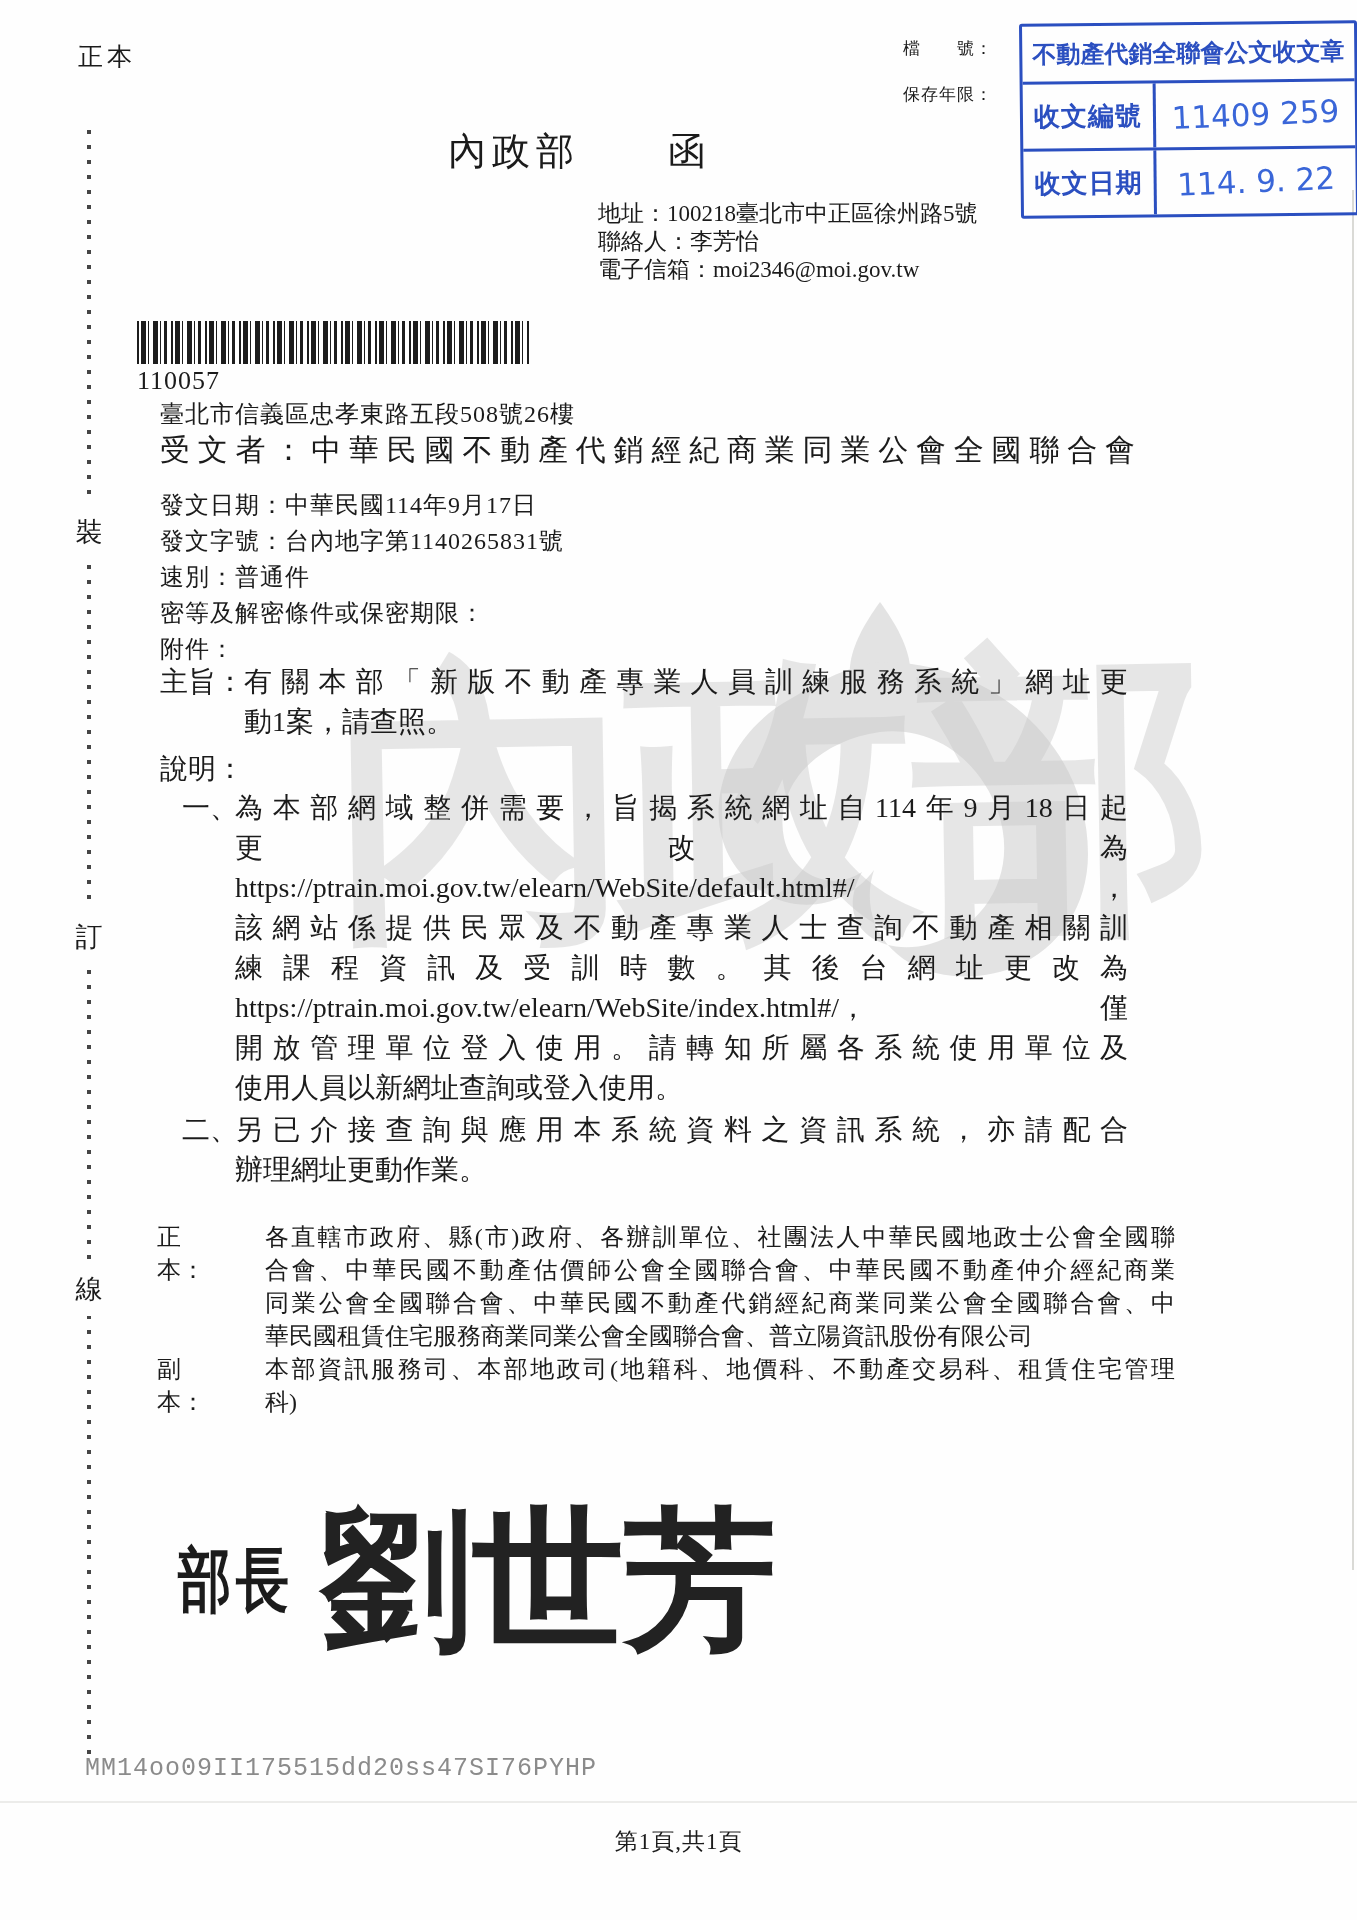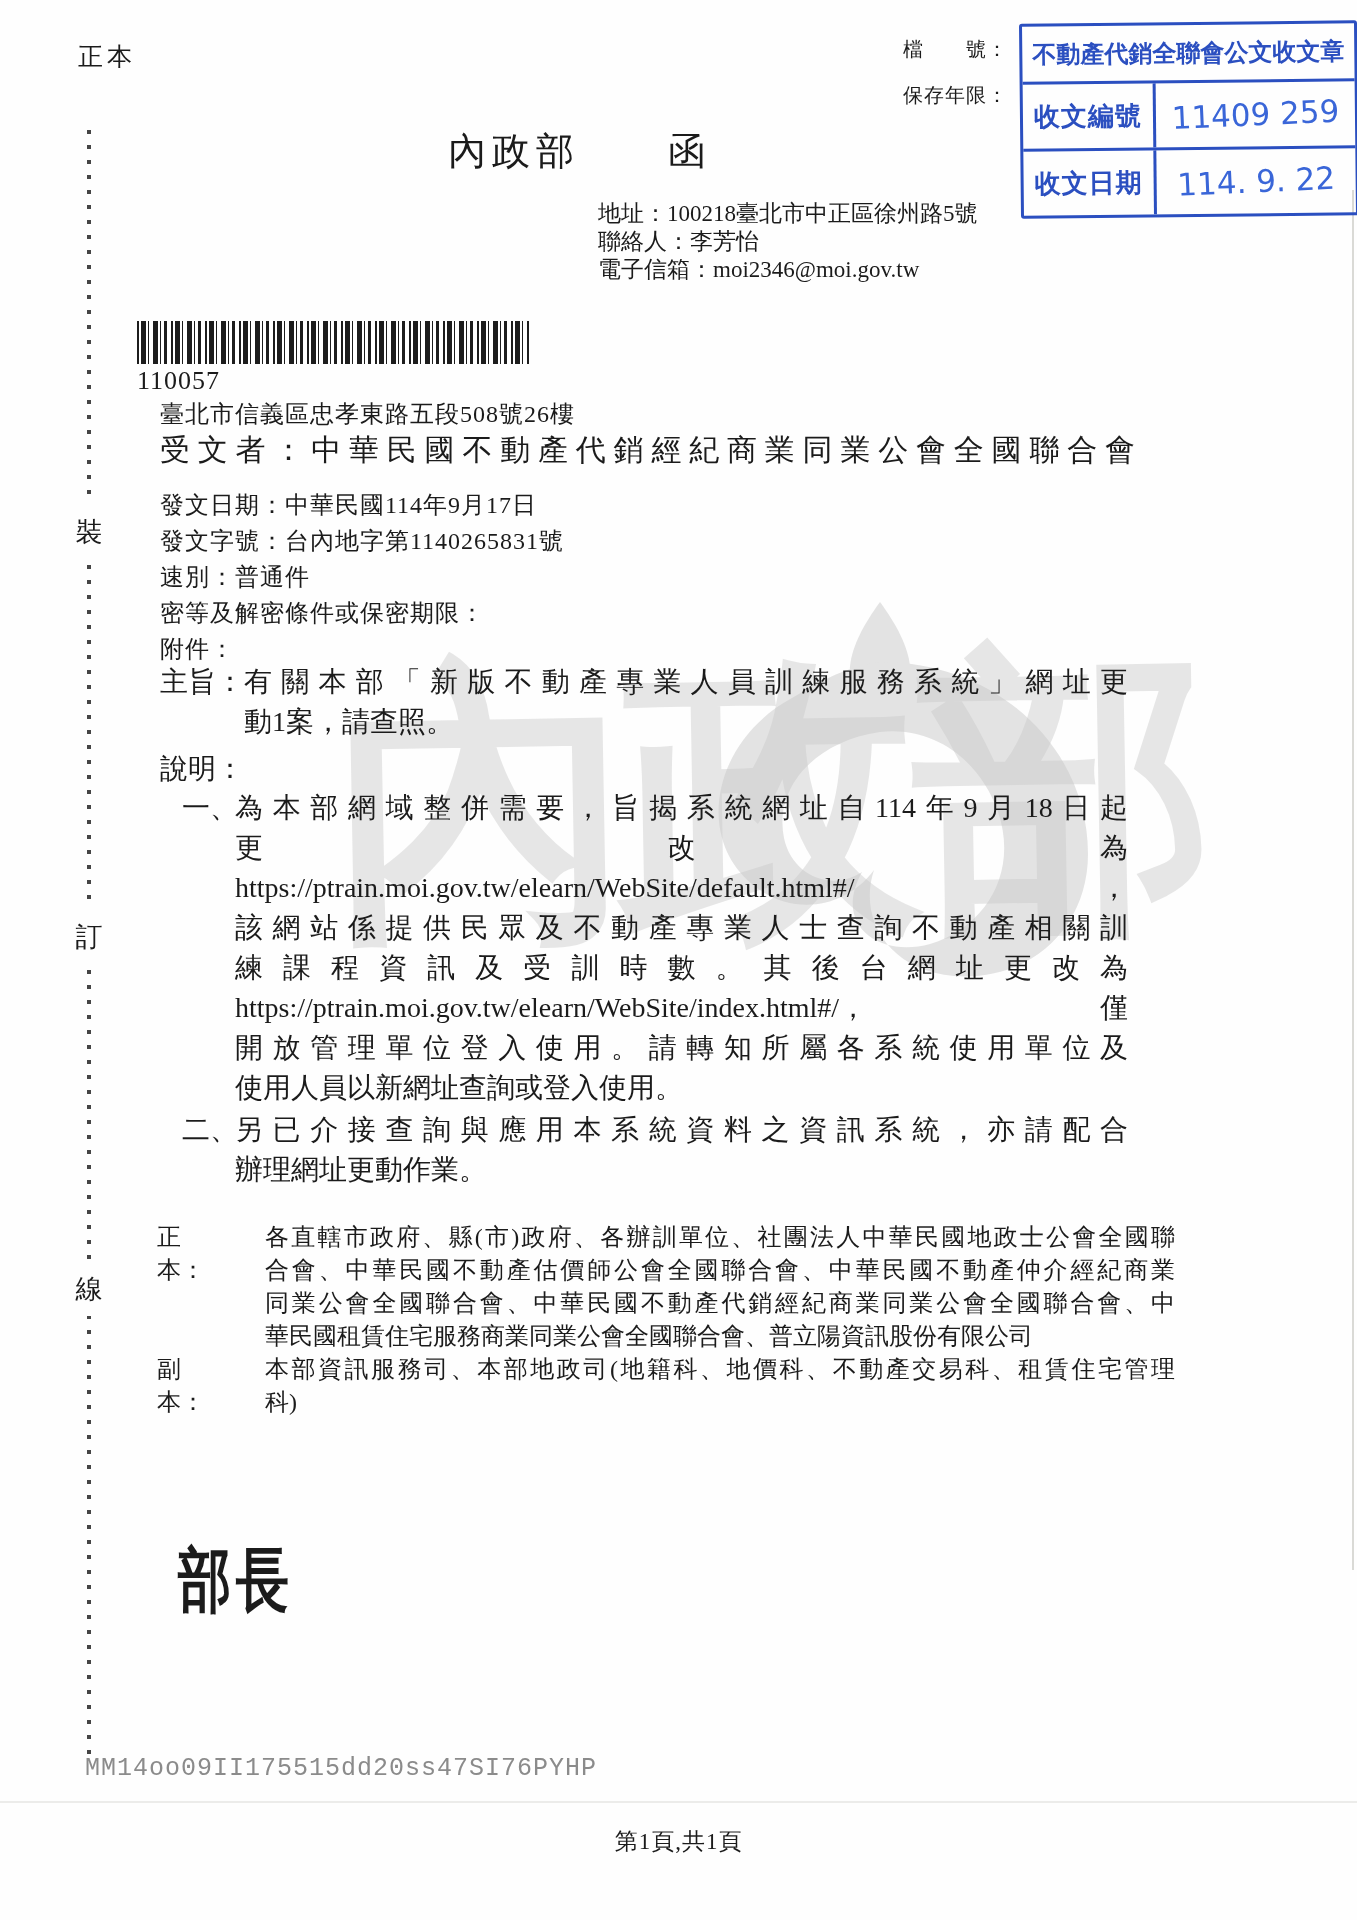--- a/index.html
+++ b/index.html
@@ -14,21 +14,21 @@
   
   .wm-text {
     left:330px; top:620px; font-size:300px; font-weight:bold; line-height:1.2;
     color:#c7c7c7; opacity:.42; white-space:nowrap; z-index:1; letter-spacing:-8px;
     transform:rotate(-1deg);
   }
   .wm-emblem { left:640px; top:600px; z-index:1; opacity:.5; }
 
   
   .copy-type { left:78px; top:24px; font-size:25px; letter-spacing:4px;margin-top:16px; }
-  .file-labels { left:903px; top:26px; font-size:20px; line-height:46px; letter-spacing:1px; }
+  .file-labels { left:903px; top:26px; font-size:17px; line-height:46px; letter-spacing:1px; }
 
   .stamp {
     left:1020px; top:22px; width:332px; z-index:3;
     border:3px solid #2b4fc0; color:#2b4fc0; transform:rotate(-0.6deg);
     border-radius:3px;
   }
   .stamp-title {
     height:55px; display:flex; align-items:center; justify-content:center;
     font-weight:bold; font-size:24px; border-bottom:3px solid #2b4fc0; white-space:nowrap;
   }
@@ -226,20 +226,21 @@
       <span class="lbl">副本：</span>
       <div class="txt">
         <div class="jline">本部資訊服務司、本部地政司(地籍科、地價科、不動產交易科、租賃住宅管理</div>
         <div>科)</div>
       </div>
     </div>
   </div>
 
   <div class="abs layer signature">
     <span class="sig-title">部長</span>
+    <span class="sig-name">劉世芳</span>
   </div>
 
   <div class="abs binding-line"></div>
   <div class="abs bind-char bind-top">裝</div>
   <div class="abs bind-char bind-mid">訂</div>
   <div class="abs bind-char bind-bot">線</div>
 
   <div class="abs layer footer-code">MM14oo09II175515dd20ss47SI76PYHP</div>
   <div class="abs separator"></div>
   <div class="abs layer page-info">第1頁,共1頁</div>

